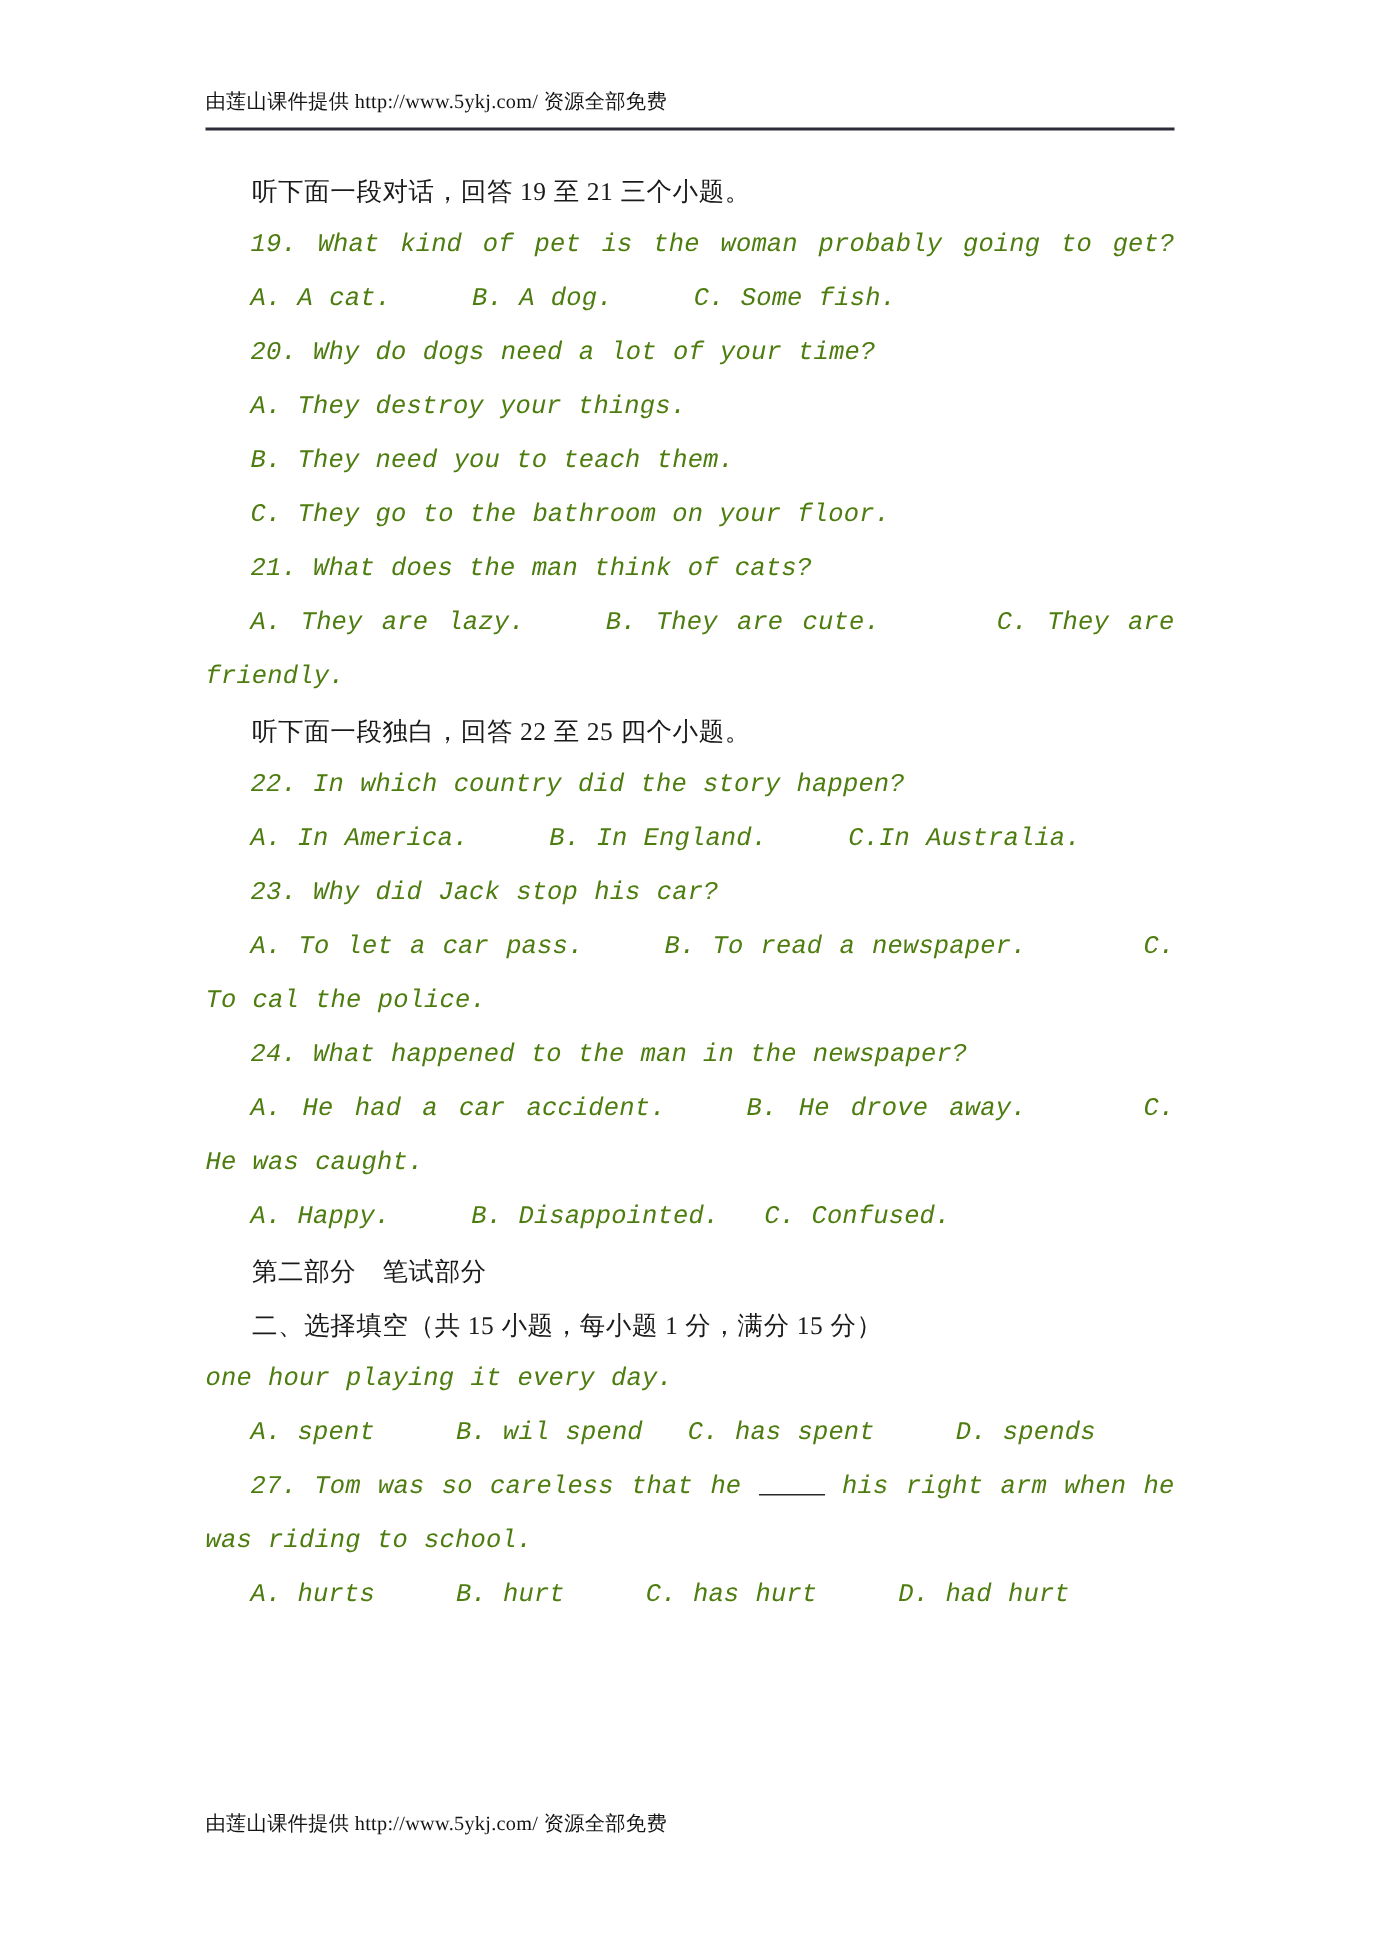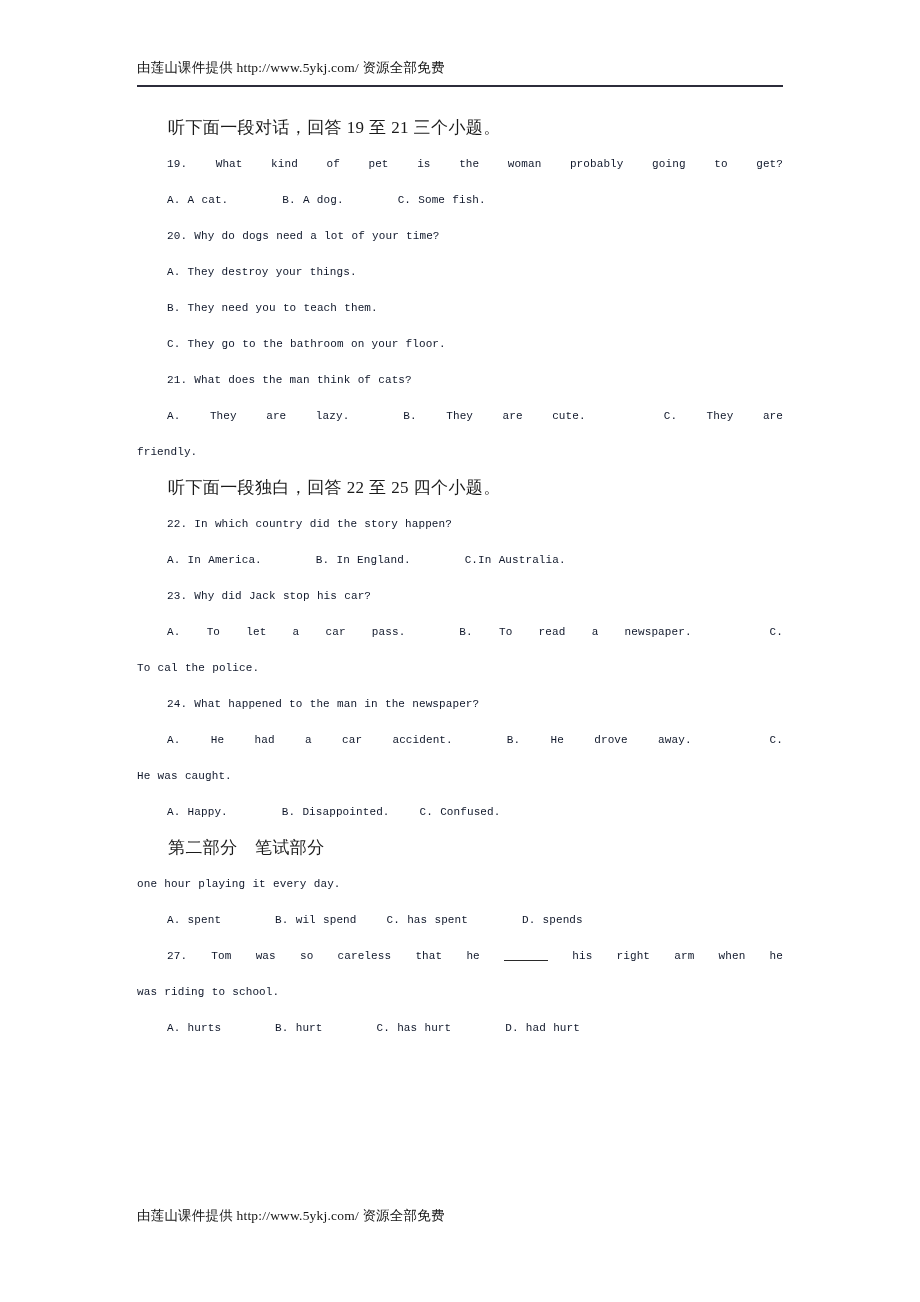--- a/index.html
+++ b/index.html
@@ -73,29 +73,30 @@
     line-height: 36px;
     text-indent: 31px;
     letter-spacing: 0.4px;
     margin: 0;
     white-space: nowrap;
   }
 
   
   .en {
     font-family: "Liberation Mono", "DejaVu Sans Mono", monospace;
-    font-size: 11px;
+    font-size: 17px;
     line-height: 36px;
     margin: 0;
     text-align: justify;
     text-align-last: left;
     text-indent: 30px;
     letter-spacing: 0.1px;
     word-spacing: 0.5px;
-    color: #0f172a;
+    color: #4d7c0f;
+    font-style: italic;
   }
   
   .en.stretch {
     text-align-last: justify;
   }
   
   .en.opt {
     text-indent: 30px;
     text-align: center;
   }
@@ -154,20 +155,21 @@
     <p class="en opt stretch"><span>A.  To let a car pass.</span><span class="gap-m"></span><span>B.  To read a newspaper.</span><span class="gap-l"></span><span>C.</span></p>
     <p class="en cont">To cal the police.</p>
 
     <p class="en">24.  What happened to the man in the newspaper?</p>
     <p class="en opt stretch"><span>A.  He had a car accident.</span><span class="gap-m"></span><span>B.  He drove away.</span><span class="gap-l"></span><span>C.</span></p>
     <p class="en cont">He was caught.</p>
 
     <p class="en opt"><span>A.  Happy.</span><span class="gap-m"></span><span>B.  Disappointed.</span><span class="gap-s"></span><span>C.  Confused.</span></p>
 
     <p class="cn">第二部分　笔试部分</p>
+    <p class="cn">二、选择填空（共 15 小题，每小题 1 分，满分 15 分）</p>
 
     <p class="en cont">one hour playing it every day.</p>
     <p class="en opt"><span>A.  spent</span><span class="gap-m"></span><span>B.  wil spend</span><span class="gap-s"></span><span>C.  has spent</span><span class="gap-m"></span><span>D.  spends</span></p>
 
     <p class="en stretch"><span>27.  Tom was so careless that he</span> <span class="blank"></span> <span>his right arm when he</span></p>
     <p class="en cont">was riding to school.</p>
     <p class="en opt"><span>A.  hurts</span><span class="gap-m"></span><span>B.  hurt</span><span class="gap-m"></span><span>C.  has hurt</span><span class="gap-m"></span><span>D.  had hurt</span></p>
 
   </div>
 

